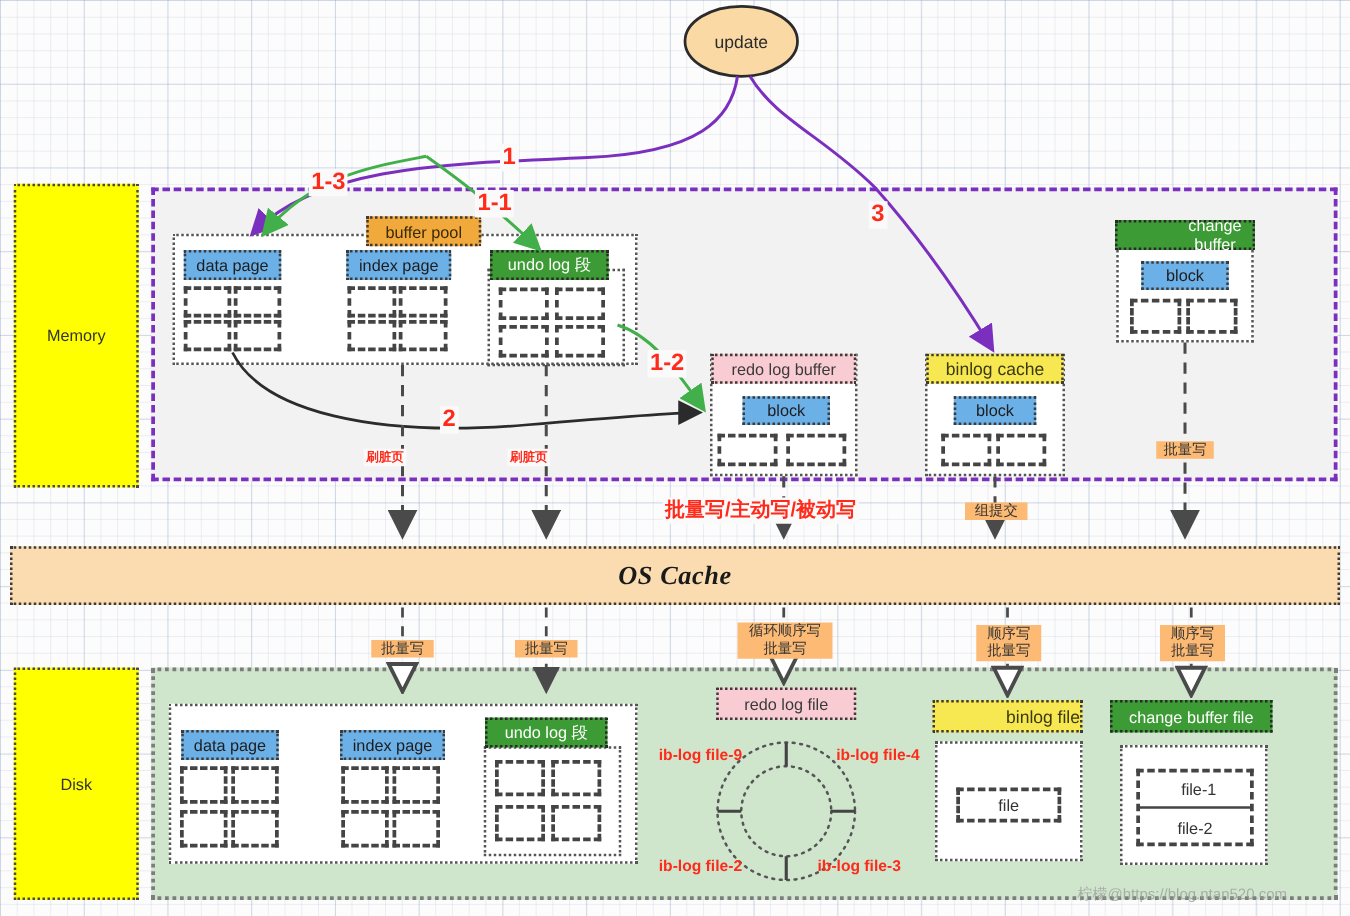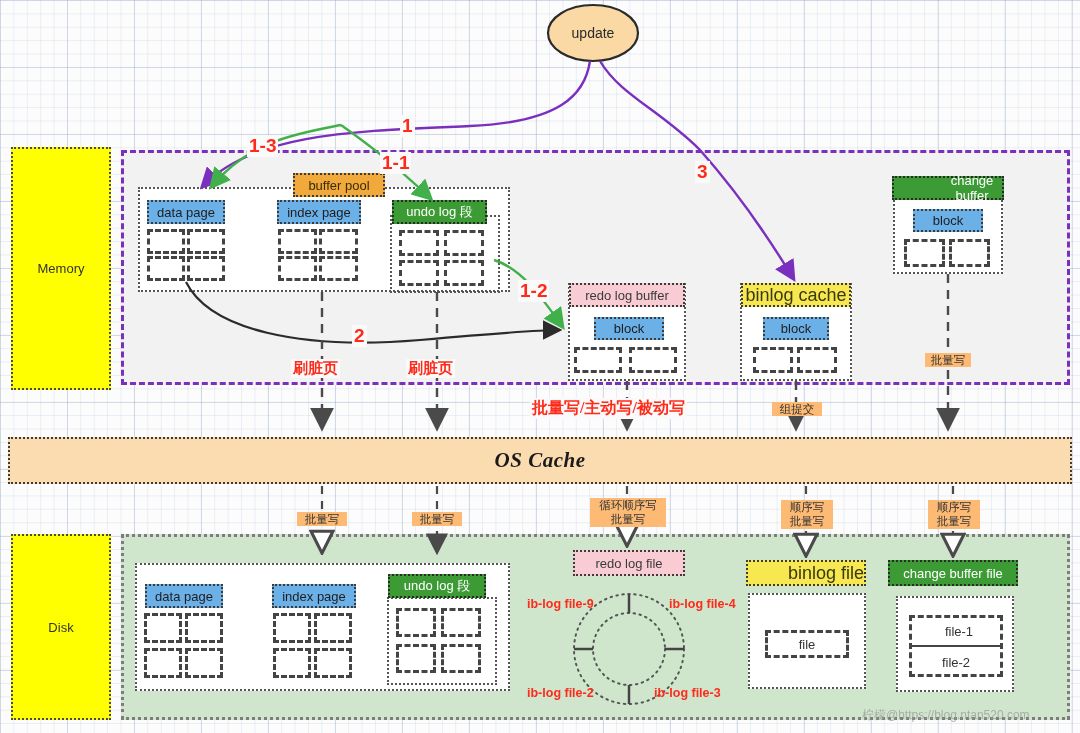--- a/index.html
+++ b/index.html
@@ -21,37 +21,37 @@
     background-size:13.4px 13.4px,13.4px 13.4px,67px 67px,67px 67px;
   }
   .abs{position:absolute;box-sizing:border-box;}
   .ctr{display:flex;align-items:center;justify-content:center;text-align:center;}
 
   
   .lbl-blue{background:#6cb0e8;border:2px dotted #3b3b3b;color:#1d1d1d;font-size:13px;}
   .lbl-green{background:#3d9b35;border:2px dotted #2a2a2a;color:#fff;font-size:13px;}
   .lbl-orange{background:#f2a93b;border:2px dotted #3b3b3b;color:#3a2a08;font-size:13px;}
   .lbl-pink{background:#f9ccd4;border:2px dotted #3b3b3b;color:#3a3a3a;font-size:13px;}
-  .lbl-yellow{background:#f7e751;border:2px dotted #3b3b3b;color:#3a3a10;font-size:18px;}
+  .lbl-yellow{background:#f7e751;border:2px dotted #3b3b3b;color:#3a3a10;font-size:14px;}
 
   .dotbox{border:2px dotted #555;background:#fff;}
   .dotbox-clear{border:2px dotted #555;background:transparent;}
   .cell{border:3px dashed #444;background:transparent;}
   .cell-white{border:3px dashed #444;background:#fff;}
 
   
   #memRegion{border:3px dashed #7b2fbe;background:#f2f2f2;}
   #diskRegion{border:3px dotted #7d7d7d;background:#cfe6cd;}
   #memSide{background:#ffff00;border:2px dotted #4a4a4a;color:#333;font-size:13px;}
   #diskSide{background:#ffff00;border:2px dotted #4a4a4a;color:#333;font-size:13px;}
   #osCache{background:#fbdcb0;border:2px dotted #3b3b3b;color:#1a1a1a;
            font-size:21px;font-weight:bold;font-style:italic;
            font-family:"Liberation Serif","DejaVu Serif",serif;letter-spacing:.5px;}
 
-  .redlbl{color:#ff2a1a;font-weight:bold;font-size:15px;background:#fafafa;padding:0 2px;white-space:nowrap;}
+  .redlbl{color:#ff2a1a;font-weight:bold;font-size:10px;background:#fafafa;padding:0 2px;white-space:nowrap;}
   .rednum{color:#ff2a1a;font-weight:bold;font-size:19px;background:#fafafa;padding:0 2px;}
   .graylbl{color:#333;font-size:11.5px;background:#fdba74;white-space:nowrap;line-height:1.25;text-align:center;}
   .redsmall{color:#ff2a1a;font-weight:bold;font-size:12.5px;white-space:nowrap;}
 
   svg{position:absolute;left:0;top:0;overflow:visible;}
   #arrows{pointer-events:none;}
   .wm{position:absolute;color:#9a9a9a;font-size:12px;opacity:.75;white-space:nowrap;}
 </style>
 </head>
 <body>
@@ -297,21 +297,21 @@
 <div class="abs rednum" style="left:695px;top:161px;">
   <span>3</span>
 </div>
 
 <div class="abs redlbl" style="left:291px;top:359px;">
   <span>刷脏页</span>
 </div>
 <div class="abs redlbl" style="left:406px;top:359px;">
   <span>刷脏页</span>
 </div>
-<div class="abs redlbl" style="left:530px;top:398px;font-size:16px;font-family:Liberation Serif, serif;">
+<div class="abs redlbl" style="left:530px;top:398px;font-size:16px;">
   <span>批量写/主动写/被动写</span>
 </div>
 <div class="abs graylbl" style="left:772px;top:402px;width:50px;">
   <span>组提交</span>
 </div>
 <div class="abs graylbl" style="left:925px;top:353px;width:46px;">
   <span>批量写</span>
 </div>
 
 <div class="abs graylbl" style="left:297px;top:512px;width:50px;">

